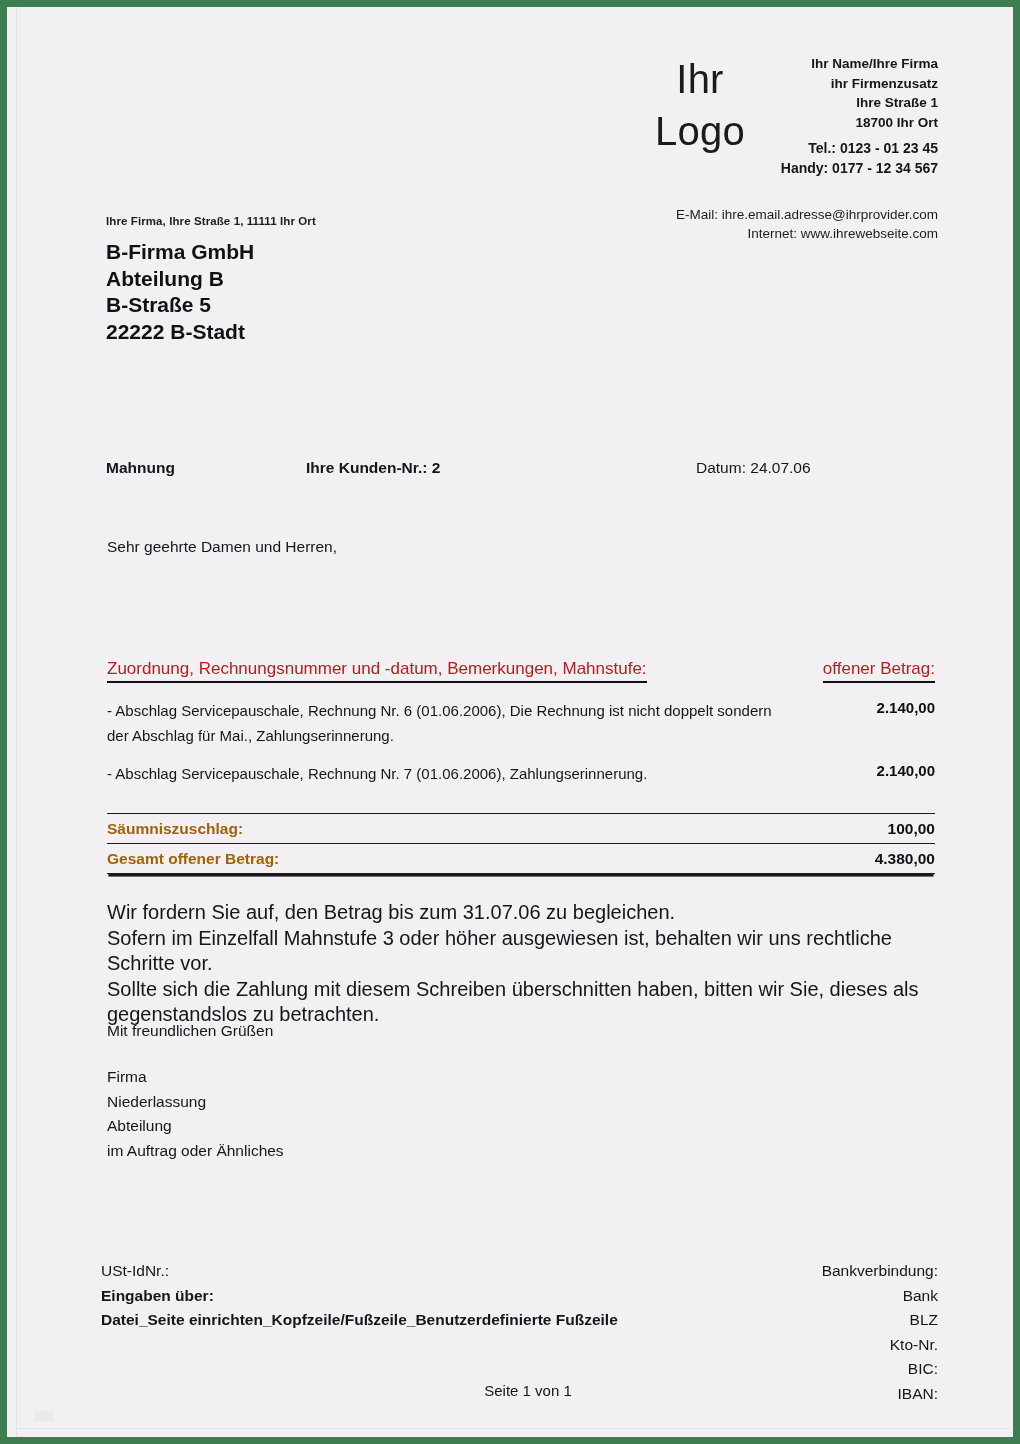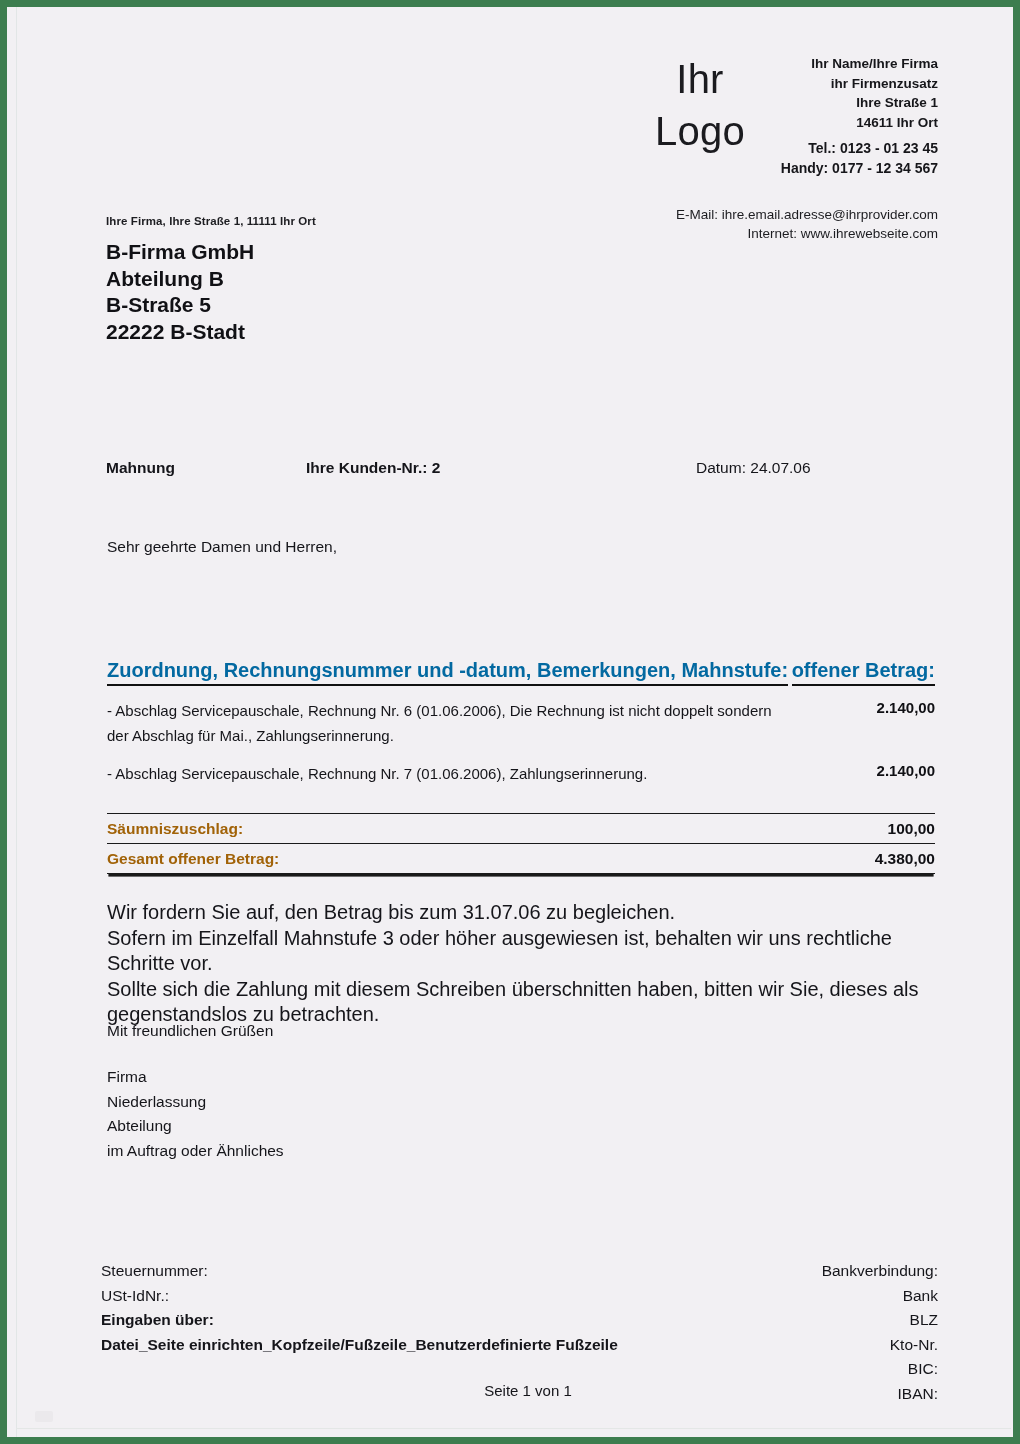--- a/index.html
+++ b/index.html
@@ -160,23 +160,23 @@
   
   .tbl {
     position: absolute;
     left: 97px;
     top: 652px;
     width: 828px;
   }
   .tbl-head {
     position: relative;
     height: 26px;
-    font-size: 20px;
-    font-weight: bold;
-    color: #0369a1;
+    font-size: 17px;
+    font-weight: normal;
+    color: #b91c1c;
   }
   .tbl-head .th-left {
     position: absolute; left: 0; top: 0;
     border-bottom: 2px solid #111;
     padding-bottom: 2px;
   }
   .tbl-head .th-right {
     position: absolute; right: 0; top: 0;
     border-bottom: 2px solid #111;
     padding-bottom: 2px;
@@ -304,21 +304,21 @@
 
     <div class="logo">
       <span class="line">Ihr</span>
       <span class="line">Logo</span>
     </div>
 
     <div class="sender-block">
       <span class="line">Ihr Name/Ihre Firma</span>
       <span class="line">ihr Firmenzusatz</span>
       <span class="line">Ihre Straße 1</span>
-      <span class="line">14611 Ihr Ort</span>
+      <span class="line">18700 Ihr Ort</span>
     </div>
 
     <div class="sender-phone">
       <span class="line">Tel.: 0123 - 01 23 45</span>
       <span class="line">Handy: 0177 - 12 34 567</span>
     </div>
 
     <div class="sender-web">
       <span class="line">E-Mail: ihre.email.adresse@ihrprovider.com</span>
       <span class="line">Internet: www.ihrewebseite.com</span>
@@ -378,21 +378,20 @@
     <div class="regards">Mit freundlichen Grüßen</div>
 
     <div class="signature">
       <span class="line">Firma</span>
       <span class="line">Niederlassung</span>
       <span class="line">Abteilung</span>
       <span class="line">im Auftrag oder Ähnliches</span>
     </div>
 
     <div class="footer-left">
-      <span class="line">Steuernummer:</span>
       <span class="line">USt-IdNr.:</span>
       <span class="line bold">Eingaben über:</span>
       <span class="line bold">Datei_Seite einrichten_Kopfzeile/Fußzeile_Benutzerdefinierte Fußzeile</span>
     </div>
 
     <div class="footer-right">
       <span class="line">Bankverbindung:</span>
       <span class="line">Bank</span>
       <span class="line">BLZ</span>
       <span class="line">Kto-Nr.</span>

